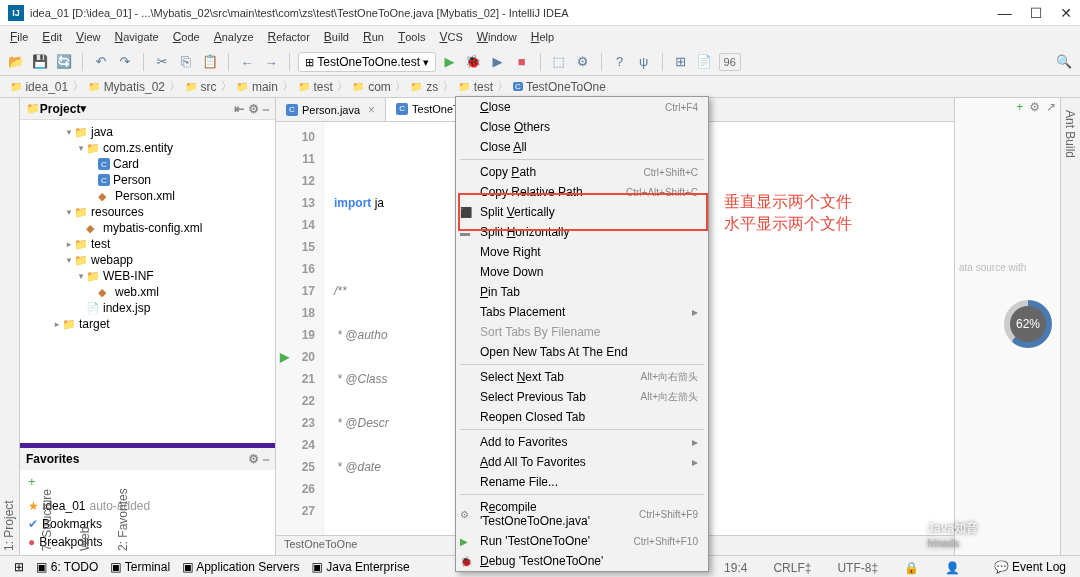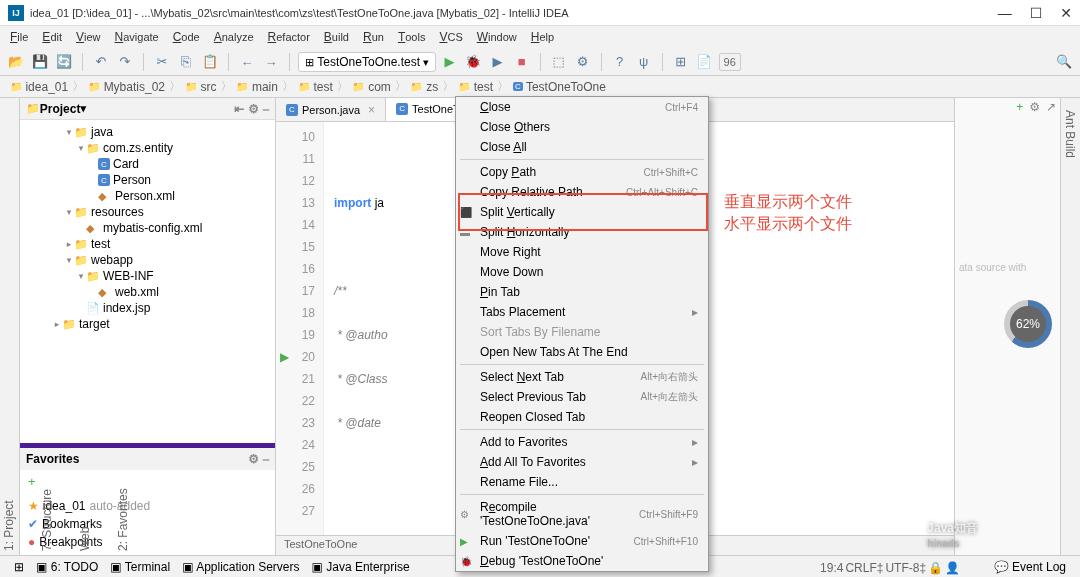--- a/index.html
+++ b/index.html
@@ -43,21 +43,21 @@
 .fi .bp { color: #db5860; }
 .fi .gray { color: #999; }
 .editor-area { flex: 1; background: #fff; display: flex; flex-direction: column; position: relative; }
 .file-tabs { height: 24px; background: #f2f2f2; border-bottom: 1px solid #ccc; display: flex; }
 .file-tab { padding: 3px 10px; border-right: 1px solid #ccc; font-size: 11px; display: flex; align-items: center; gap: 4px; cursor: pointer; }
 .file-tab.active { background: #fff; border-bottom: 2px solid #fff; }
 .file-tab .icon { background: #4a86cf; color: #fff; border-radius: 2px; font-size: 8px; width: 12px; height: 12px; display: inline-flex; align-items: center; justify-content: center; }
 .file-tab .close { color: #999; margin-left: 4px; }
 .code-area { flex: 1; display: flex; overflow: hidden; font-family: "Consolas", monospace; font-size: 14px; }
 .gutter { width: 48px; background: #f7f7f7; border-right: 1px solid #eee; text-align: right; padding: 4px 8px 4px 0; color: #999; line-height: 22px; }
-.gutter .ln { height: 22px; }
+.gutter .ln { height: 22px; font-weight: bold; }
 .gutter .run-icon { color: #4caf50; float: left; margin-left: 4px; }
 .code-lines { flex: 1; padding: 4px 0; line-height: 22px; white-space: pre; }
 .code-lines .line { height: 22px; padding-left: 10px; }
 .kw { color: #3b82f6; font-weight: bold; }
 .doc { color: #808080; font-style: italic; }
 .file-info { height: 20px; background: #f2f2f2; border-top: 1px solid #ccc; padding: 2px 8px; font-size: 11px; color: #666; }
 .right-strip { width: 20px; background: #f2f2f2; border-left: 1px solid #ccc; writing-mode: vertical-lr; font-size: 10px; color: #666; padding-top: 8px; display: flex; flex-direction: column; gap: 20px; }
 .right-strip .tab { padding: 4px 2px; cursor: pointer; }
 .right-panel { width: 106px; background: #f9f9f9; border-left: 1px solid #ccc; padding: 4px; font-size: 10px; color: #aaa; position: relative; }
 .statusbar { height: 22px; background: #f2f2f2; border-top: 1px solid #ccc; display: flex; align-items: center; padding: 0 8px; font-size: 11px; }
@@ -304,20 +304,21 @@
           <div class="ln">26</div>
           <div class="ln">27</div>
         </div>
       <div class="code-lines">
 <div class="line"></div>
 <div class="line"><span class="kw">import</span><span> ja</span></div>
 <div class="line"></div>
 <div class="line"><span class="doc">/**</span></div>
 <div class="line"><span class="doc"> * @autho</span></div>
 <div class="line"><span class="doc"> * @Class</span></div>
+<div class="line"><span class="doc"> * @Descr</span></div>
 <div class="line"><span class="doc"> * @date </span></div>
 
 
 
 
 
 
 
 
 
@@ -345,21 +346,21 @@
   <div id="sb-left" style="display:flex">
       <span class="sb-item">▣ 6: TODO</span>
       <span class="sb-item">▣ Terminal</span>
       <span class="sb-item">▣ Application Servers</span>
       <span class="sb-item">▣ Java Enterprise</span>
     </div>
   <div class="right">
     <span class="sb-item">💬 <span>Event Log</span></span>
   </div>
 </div>
-<div style="position:absolute;bottom:2px;right:120px;font-size:11px;color:#666;display:flex;gap:2px">
+<div style="position:absolute;bottom:2px;right:120px;font-size:11px;color:#666;display:flex;gap:26px">
   <span>19:4</span>
   <span>CRLF‡</span>
   <span>UTF-8‡</span>
   <span>🔒</span>
   <span>👤</span>
 </div>
 
 <div class="context-menu" id="context-menu">
     <div class="cm-item">
       <span><u>C</u>lose</span>

